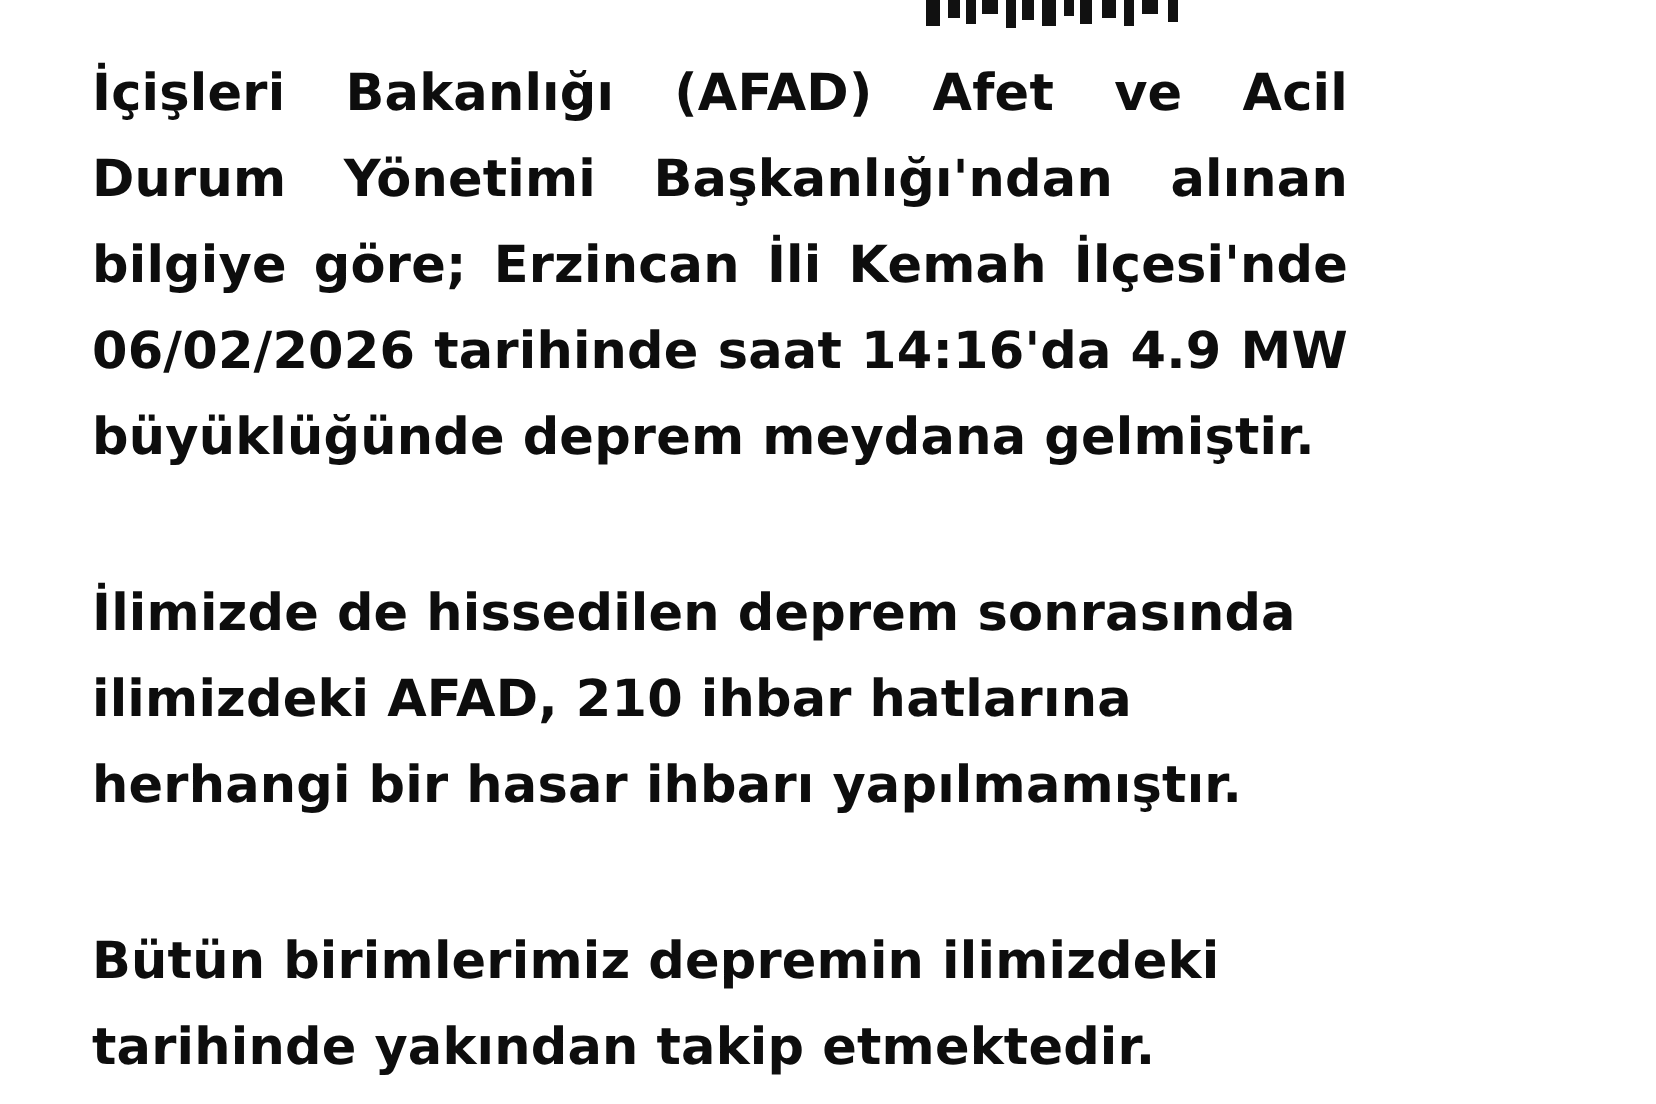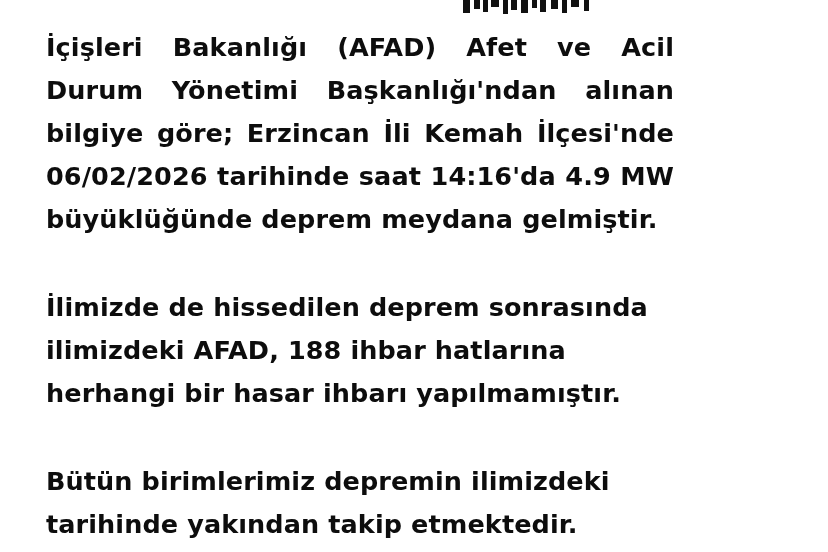--- a/index.html
+++ b/index.html
@@ -91,21 +91,21 @@
     <span class="frag f12"></span>
     <span class="frag f13"></span>
   </div>
 
   <div class="body-text">
 
     <p class="para">İçişleri Bakanlığı (AFAD) Afet ve Acil Durum Yönetimi Başkanlığı'ndan alınan bilgiye göre; Erzincan İli Kemah İlçesi'nde 06/02/2026 tarihinde saat 14:16'da 4.9 MW büyüklüğünde deprem meydana gelmiştir.</p>
 
     <div class="gap-1"></div>
 
-    <p class="para nojustify">İlimizde de hissedilen deprem sonrasında  ilimizdeki AFAD, 188 ihbar hatlarına herhangi bir hasar ihbarı yapılmamıştır.</p>
+    <p class="para nojustify">İlimizde de hissedilen deprem sonrasında  ilimizdeki AFAD, 210 ihbar hatlarına herhangi bir hasar ihbarı yapılmamıştır.</p>
 
     <div class="gap-2"></div>
 
     <p class="para nojustify">Bütün birimlerimiz depremin ilimizdeki tarihinde yakından takip etmektedir.</p>
 
     <div class="gap-3"></div>
 
   </div>
 </div>
 

